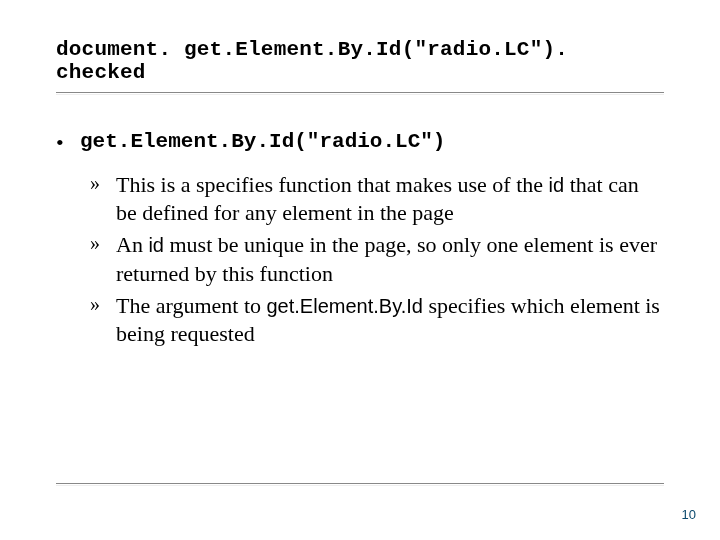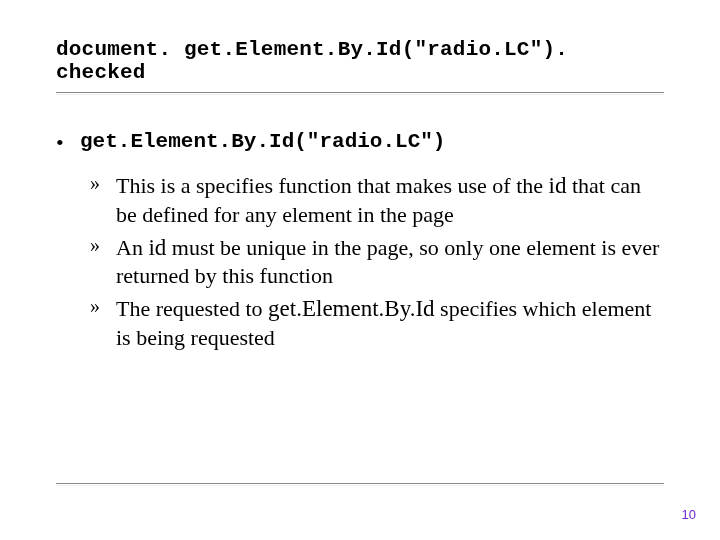--- a/index.html
+++ b/index.html
@@ -63,40 +63,40 @@
   .lvl2 .bullet {
     width: 14px;
     flex: none;
     font-size: 20px;
   }
   .lvl2 .content {
     font-family: "Times New Roman", Times, serif;
     font-size: 22px;
   }
   .code {
-    font-family: Liberation Serif, serif;
-    font-size: 23px;
+    font-family: Liberation Sans, sans-serif;
+    font-size: 20px;
   }
   .footer-rule {
     position: absolute;
     left: 56px;
     right: 56px;
     bottom: 56px;
     border: none;
     border-top: 1px solid #888;
     box-shadow: 0 2px 0 #eee;
     margin: 0;
   }
   .page-num {
     position: absolute;
     right: 24px;
     bottom: 18px;
     font-family: Arial, Helvetica, sans-serif;
     font-size: 13px;
-    color: #6d28d9;
+    color: #0c4a6e;
   }
 </style>
 </head>
 <body>
 
 <div class="slide">
 
   <div class="title">document. get.Element.By.Id("radio.LC"). checked</div>
   <hr class="title-rule">
 
@@ -119,21 +119,21 @@
       <div class="lvl2">
         <div class="bullet">»</div>
         <div class="content">
           <span>An </span><span class="code">id</span><span> must be unique in the page, so only one element is ever returned by this function</span>
         </div>
       </div>
 
       <div class="lvl2">
         <div class="bullet">»</div>
         <div class="content">
-          <span>The requested to </span><span class="code">get.Element.By.Id</span><span> specifies which element is being requested</span>
+          <span>The argument to </span><span class="code">get.Element.By.Id</span><span> specifies which element is being requested</span>
         </div>
       </div>
 
     </div>
   </div>
 
   <hr class="footer-rule">
   <div class="page-num">10</div>
 </div>
 

